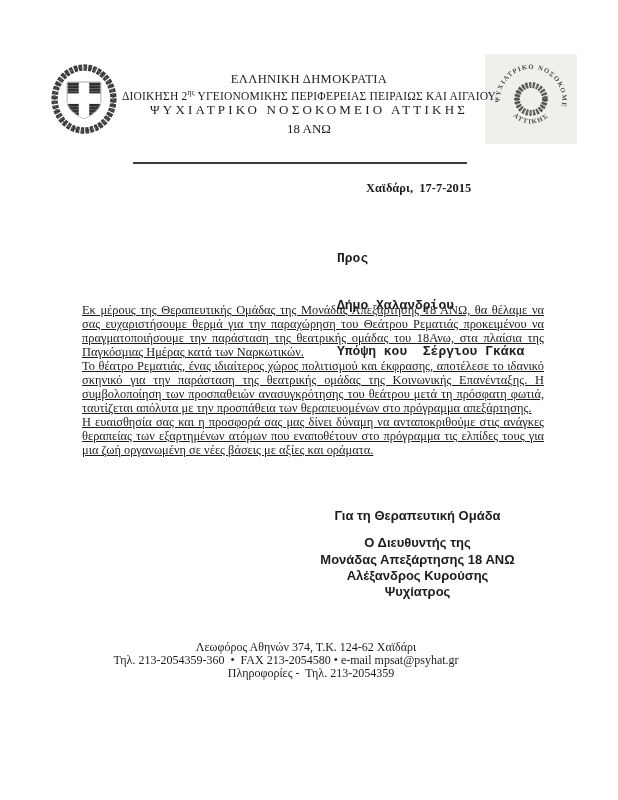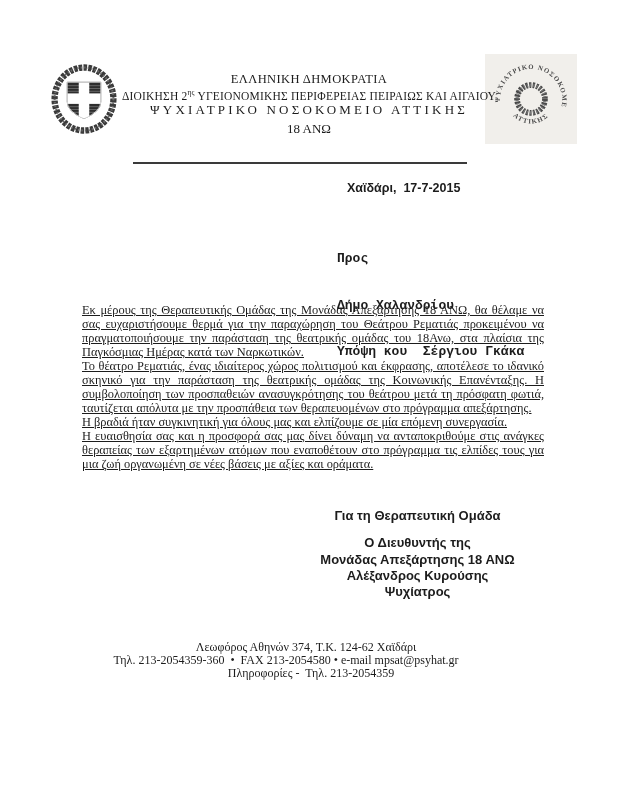--- a/index.html
+++ b/index.html
@@ -41,22 +41,22 @@
   .hdr-unit2 { font-size: 13px; line-height: 14px; margin-top: 5px; }
   .hdr-separator {
     position: absolute;
     left: 133px; top: 162px;
     width: 334px; height: 0;
     border-top: 2px solid #3a3a3a;
   }
   
   .date-line {
     position: absolute;
-    left: 347px; top: 181px;
-    font-family: Liberation Sans, sans-serif;
+    left: 366px; top: 181px;
+    font-family: Liberation Serif, serif;
     font-weight: bold;
     font-size: 12.5px;
     white-space: pre;
   }
   .recipient {
     position: absolute;
     left: 337px; top: 220px;
     font-weight: bold;
     font-size: 13px;
     line-height: 15.5px;
@@ -165,21 +165,20 @@
 
   <div class="recipient">
     <div>Προς</div>
     <div>Δήμο Χαλανδρίου</div>
     <div>Υπόψη κου  Σέργιου Γκάκα</div>
   </div>
 
   <div class="body-text">
     <p>Εκ μέρους της Θεραπευτικής Ομάδας της Μονάδας Απεξάρτησης 18 ΑΝΩ, θα θέλαμε να σας ευχαριστήσουμε θερμά για την παραχώρηση του Θεάτρου Ρεματιάς  προκειμένου να πραγματοποιήσουμε την παράσταση της θεατρικής ομάδας του 18Ανω, στα πλαίσια της Παγκόσμιας Ημέρας κατά των Ναρκωτικών.</p>
     <p>Το θέατρο Ρεματιάς, ένας ιδιαίτερος χώρος πολιτισμού και έκφρασης, αποτέλεσε το ιδανικό σκηνικό για την παράσταση της θεατρικής ομάδας της Κοινωνικής Επανένταξης. Η συμβολοποίηση των προσπαθειών ανασυγκρότησης του θεάτρου μετά τη πρόσφατη φωτιά, ταυτίζεται απόλυτα με την προσπάθεια των θεραπευομένων  στο πρόγραμμα απεξάρτησης.</p>
-    <p>Η βραδιά ήταν συγκινητική για όλους μας και ελπίζουμε σε μία επόμενη συνεργασία.</p>
     <p>Η ευαισθησία σας και η προσφορά σας μας δίνει δύναμη να ανταποκριθούμε στις ανάγκες θεραπείας των εξαρτημένων ατόμων που εναποθέτουν στο πρόγραμμα τις ελπίδες τους για μια ζωή οργανωμένη σε νέες βάσεις με αξίες και οράματα.</p>
   </div>
 
   <div class="signature">
     <div class="for-line">Για τη Θεραπευτική Ομάδα</div>
     <div>Ο Διευθυντής της</div>
     <div>Μονάδας Απεξάρτησης 18 ΑΝΩ</div>
     <div>Αλέξανδρος Κυρούσης</div>
     <div>Ψυχίατρος</div>
   </div>

